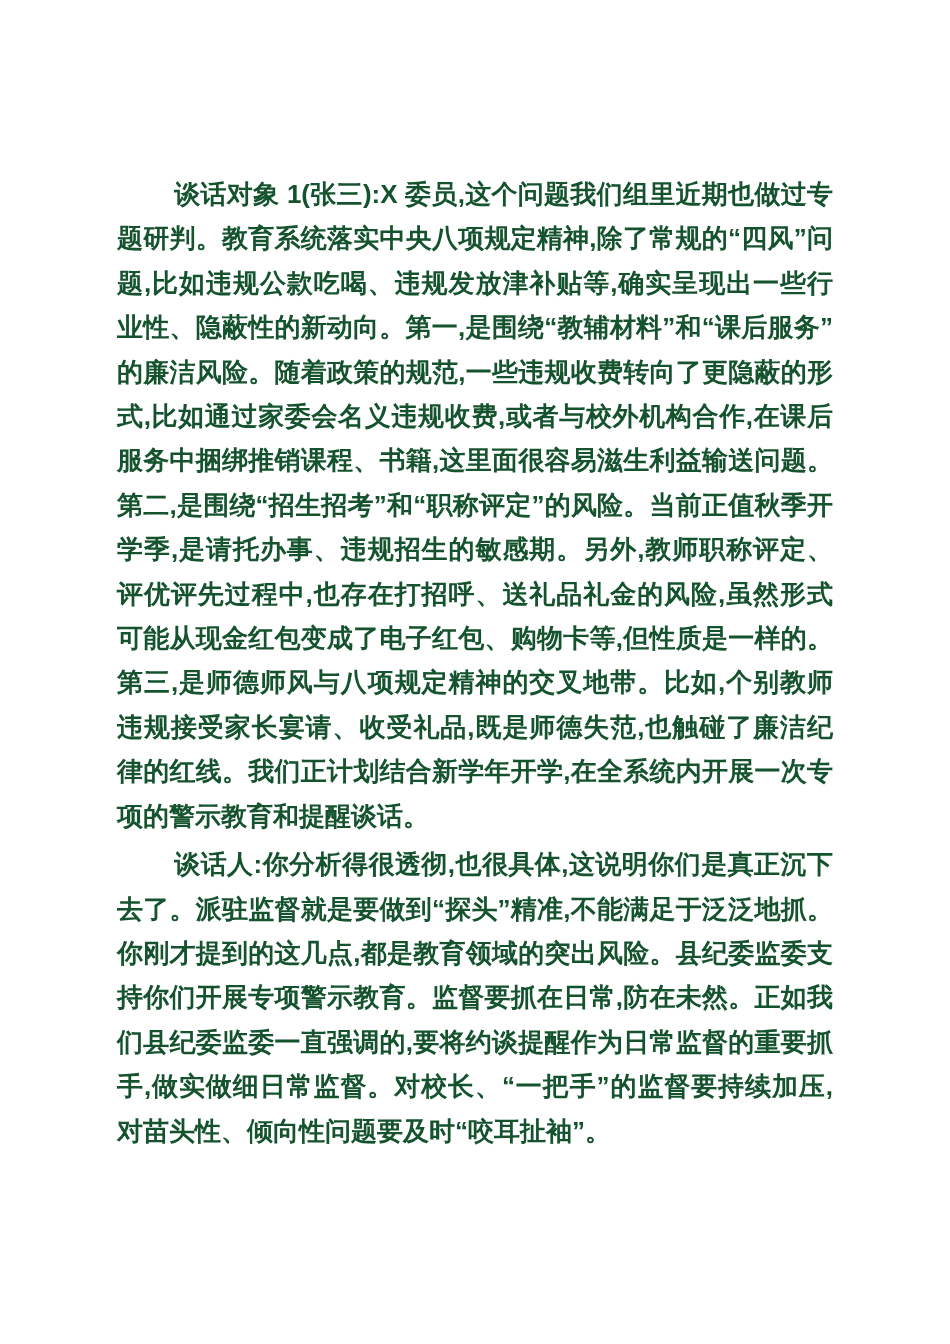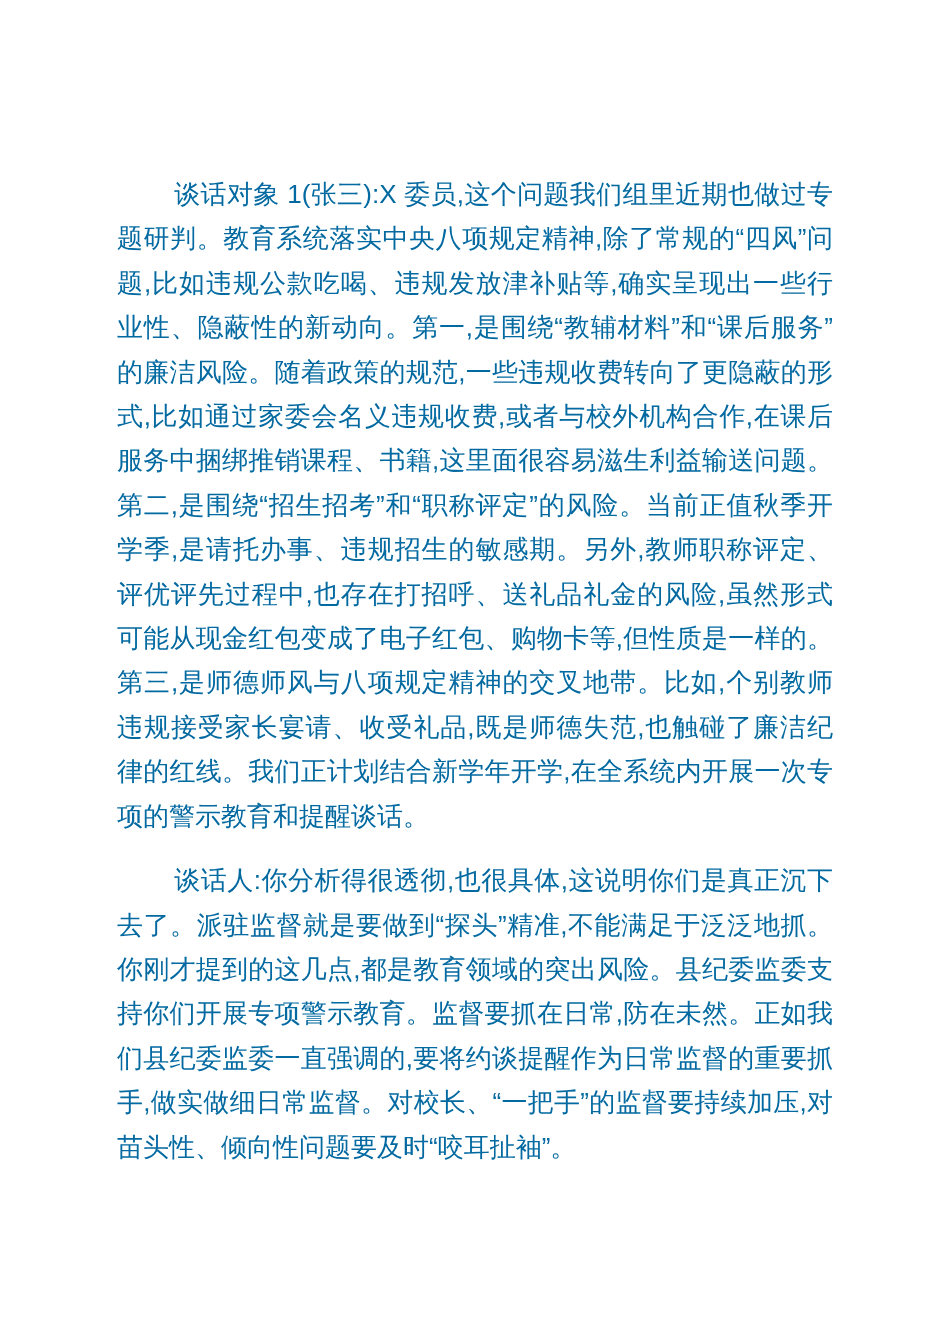--- a/index.html
+++ b/index.html
@@ -15,29 +15,29 @@
     background: #ffffff;
     box-sizing: border-box;
     padding: 172px 117px 0 117px;
     overflow: hidden;
     font-family: "Liberation Sans", sans-serif;
   }
   .para {
     margin: 0;
     font-size: 26px;
     line-height: 44.4px;
-    color: #0369a1;
+    color: #14532d;
     text-align: justify;
     text-justify: inter-ideograph;
     text-indent: 2.2em;
     word-break: break-all;
-    font-weight: 400;
+    font-weight: 700;
   }
   .para + .para {
-    margin-top: 20px;
+    margin-top: 4px;
   }
 </style>
 </head>
 <body>
 
 <div class="page">
   <p class="para">谈话对象 1(张三):X 委员,这个问题我们组里近期也做过专题研判。教育系统落实中央八项规定精神,除了常规的“四风”问题,比如违规公款吃喝、违规发放津补贴等,确实呈现出一些行业性、隐蔽性的新动向。第一,是围绕“教辅材料”和“课后服务”的廉洁风险。随着政策的规范,一些违规收费转向了更隐蔽的形式,比如通过家委会名义违规收费,或者与校外机构合作,在课后服务中捆绑推销课程、书籍,这里面很容易滋生利益输送问题。第二,是围绕“招生招考”和“职称评定”的风险。当前正值秋季开学季,是请托办事、违规招生的敏感期。另外,教师职称评定、评优评先过程中,也存在打招呼、送礼品礼金的风险,虽然形式可能从现金红包变成了电子红包、购物卡等,但性质是一样的。第三,是师德师风与八项规定精神的交叉地带。比如,个别教师违规接受家长宴请、收受礼品,既是师德失范,也触碰了廉洁纪律的红线。我们正计划结合新学年开学,在全系统内开展一次专项的警示教育和提醒谈话。</p>
   <p class="para">谈话人:你分析得很透彻,也很具体,这说明你们是真正沉下去了。派驻监督就是要做到“探头”精准,不能满足于泛泛地抓。你刚才提到的这几点,都是教育领域的突出风险。县纪委监委支持你们开展专项警示教育。监督要抓在日常,防在未然。正如我们县纪委监委一直强调的,要将约谈提醒作为日常监督的重要抓手,做实做细日常监督。对校长、“一把手”的监督要持续加压,对苗头性、倾向性问题要及时“咬耳扯袖”。</p>
 </div>
 

